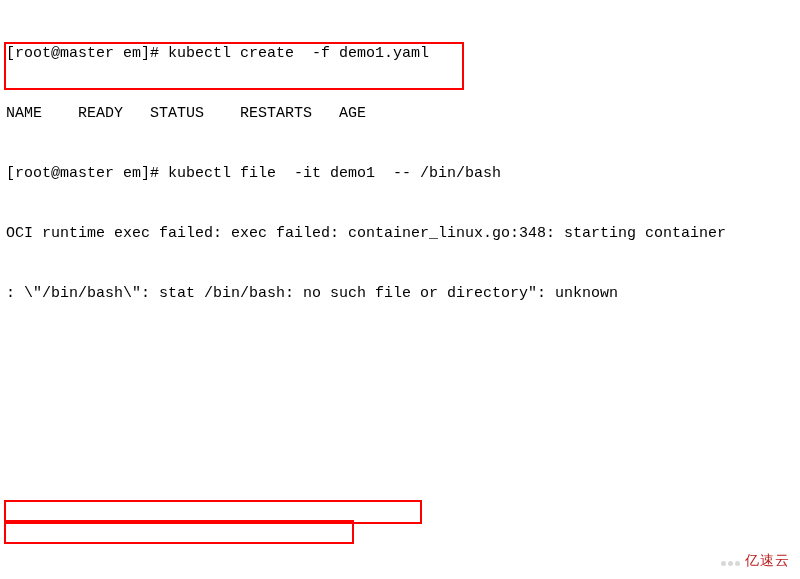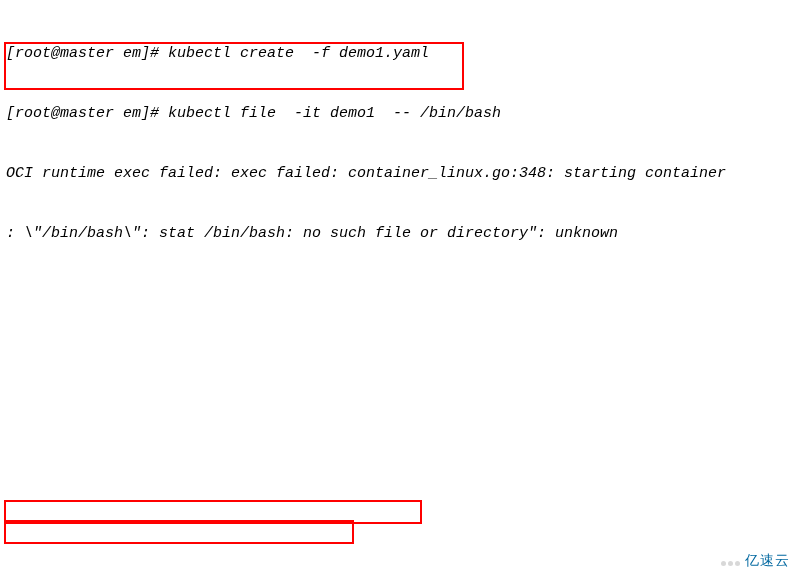--- a/index.html
+++ b/index.html
@@ -15,37 +15,36 @@
     overflow: hidden;
   }
   .terminal {
     position: relative;
     padding: 4px 6px;
     white-space: pre;
   }
   .line {
     display: block;
     white-space: pre;
-    font-style: italic;
   }
   .box {
     position: absolute;
     border: 2px solid #ff0000;
     pointer-events: none;
   }
   .box1 { left: 4px; top: 42px; width: 456px; height: 44px; }
   .box2 { left: 4px; top: 500px; width: 414px; height: 20px; }
   .box3 { left: 4px; top: 520px; width: 346px; height: 20px; }
   .watermark {
     position: absolute;
     right: 10px;
     bottom: 8px;
     font-family: Arial, sans-serif;
     font-size: 14px;
-    color: #0369a1;
+    color: #b91c1c;
     letter-spacing: 1px;
     pointer-events: none;
   }
   .watermark .dots {
     display: inline-block;
     vertical-align: middle;
     margin-right: 4px;
   }
   .watermark .dot {
     display: inline-block;
@@ -54,20 +53,21 @@
     background: #d8d8d8;
     border-radius: 50%;
     margin: 0 1px;
   }
 </style>
 </head>
 <body>
 
 <div class="terminal">
   <span class="line">[root@master em]# kubectl create  -f demo1.yaml</span>
+  <span class="line">NAME    READY   STATUS    RESTARTS   AGE</span>
   <span class="line">[root@master em]# kubectl file  -it demo1  -- /bin/bash</span>
   <span class="line">OCI runtime exec failed: exec failed: container_linux.go:348: starting container</span>
   <span class="line">: \"/bin/bash\": stat /bin/bash: no such file or directory": unknown</span>
   
   
   
   
   
   
   

